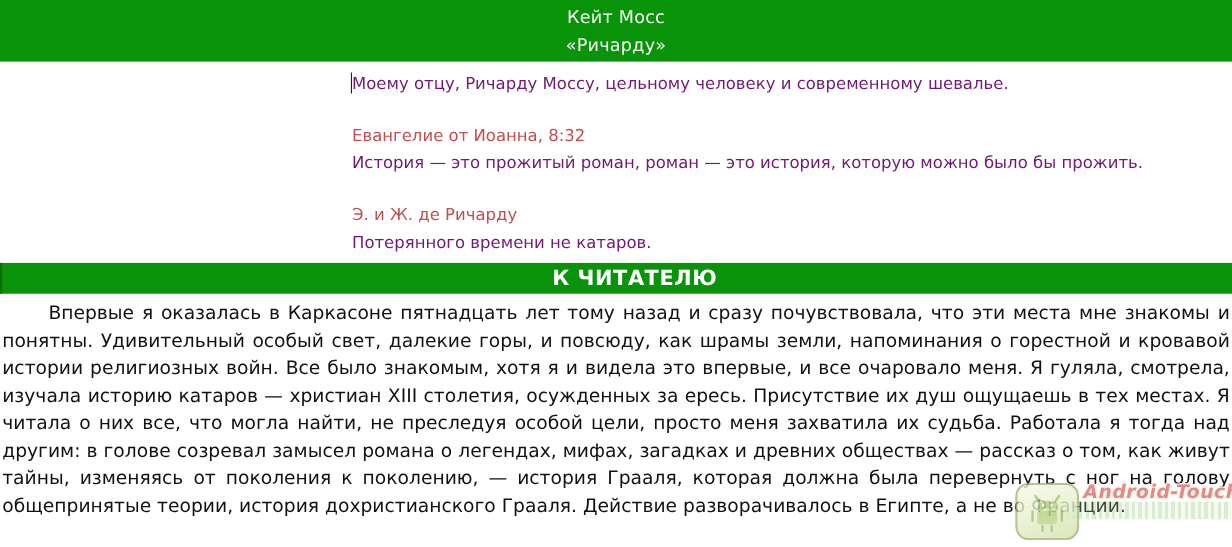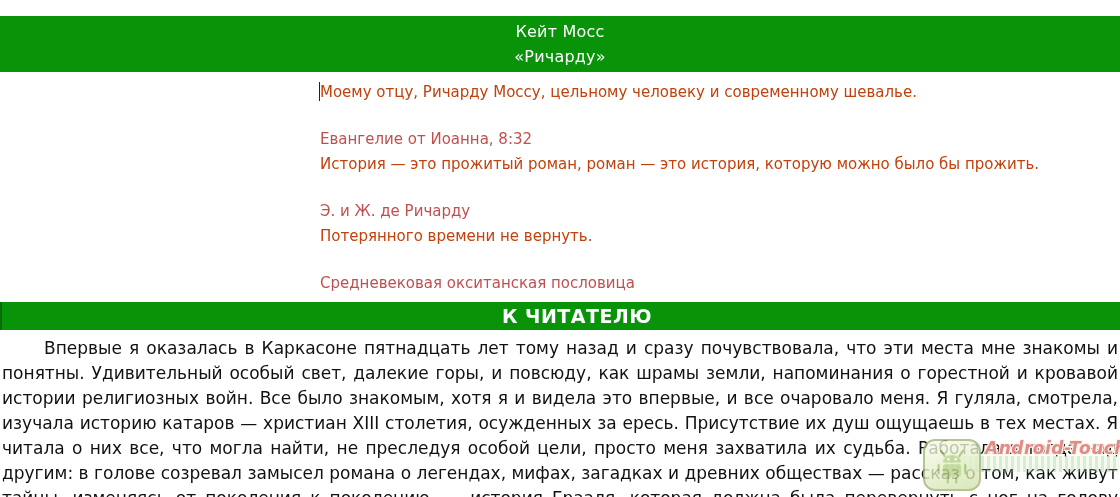--- a/index.html
+++ b/index.html
@@ -14,34 +14,33 @@
   .title-bar {
     background: #089308;
     color: #ffffff;
     height: 56px;
     display: flex;
     flex-direction: column;
     justify-content: center;
     align-items: center;
     gap: 7px;
     padding: 3px 0;
-    margin-top: 16px;
   }
   .title-bar .line { font-size: 16px; line-height: 18px; letter-spacing: 0.2px; }
   
   .dedication {
     padding: 8px 10px 6px 320px;
     position: relative;
   }
   .ded-line {
     font-size: 15px;
     line-height: 25px;
     white-space: nowrap;
   }
-  .ded-line.quote  { color: #c2410c; }
+  .ded-line.quote  { color: #701a75; }
   .ded-line.source { color: #c05050; margin-top: 22px; }
   .text-cursor {
     position: absolute;
     left: 319px;
     top: 10px;
     width: 1px;
     height: 19px;
     background: #222;
   }
   
@@ -126,22 +125,21 @@
   <div class="line">Кейт Мосс</div>
   <div class="line">«Ричарду»</div>
 </div>
 
 <div class="dedication">
   <div class="text-cursor"></div>
   <div class="ded-line quote">Моему отцу, Ричарду Моссу, цельному человеку и современному шевалье.</div>
   <div class="ded-line source">Евангелие от Иоанна, 8:32</div>
   <div class="ded-line quote">История — это прожитый роман, роман — это история, которую можно было бы прожить.</div>
   <div class="ded-line source">Э. и Ж. де Ричарду</div>
-  <div class="ded-line quote">Потерянного времени не вернуть.</div>
-  <div class="ded-line source">Средневековая окситанская пословица</div>
+  <div class="ded-line quote">Потерянного времени не катаров.</div>
 </div>
 
 <div class="section-banner">
   <span>К ЧИТАТЕЛЮ</span>
 </div>
 
 <div class="body-text">
   <p>Впервые я оказалась в Каркасоне пятнадцать лет тому назад и сразу почувствовала, что эти места мне знакомы и понятны. Удивительный особый свет, далекие горы, и повсюду, как шрамы земли, напоминания о горестной и кровавой истории религиозных войн. Все было знакомым, хотя я и видела это впервые, и все очаровало меня. Я гуляла, смотрела, изучала историю катаров — христиан XIII столетия, осужденных за ересь. Присутствие их душ ощущаешь в тех местах. Я читала о них все, что могла найти, не преследуя особой цели, просто меня захватила их судьба. Работала я тогда над другим: в голове созревал замысел романа о легендах, мифах, загадках и древних обществах — рассказ о том, как живут тайны, изменяясь от поколения к поколению, — история Грааля, которая должна была перевернуть с ног на голову общепринятые теории, история дохристианского Грааля. Действие разворачивалось в Египте, а не во Франции.</p>
 
 </div>

